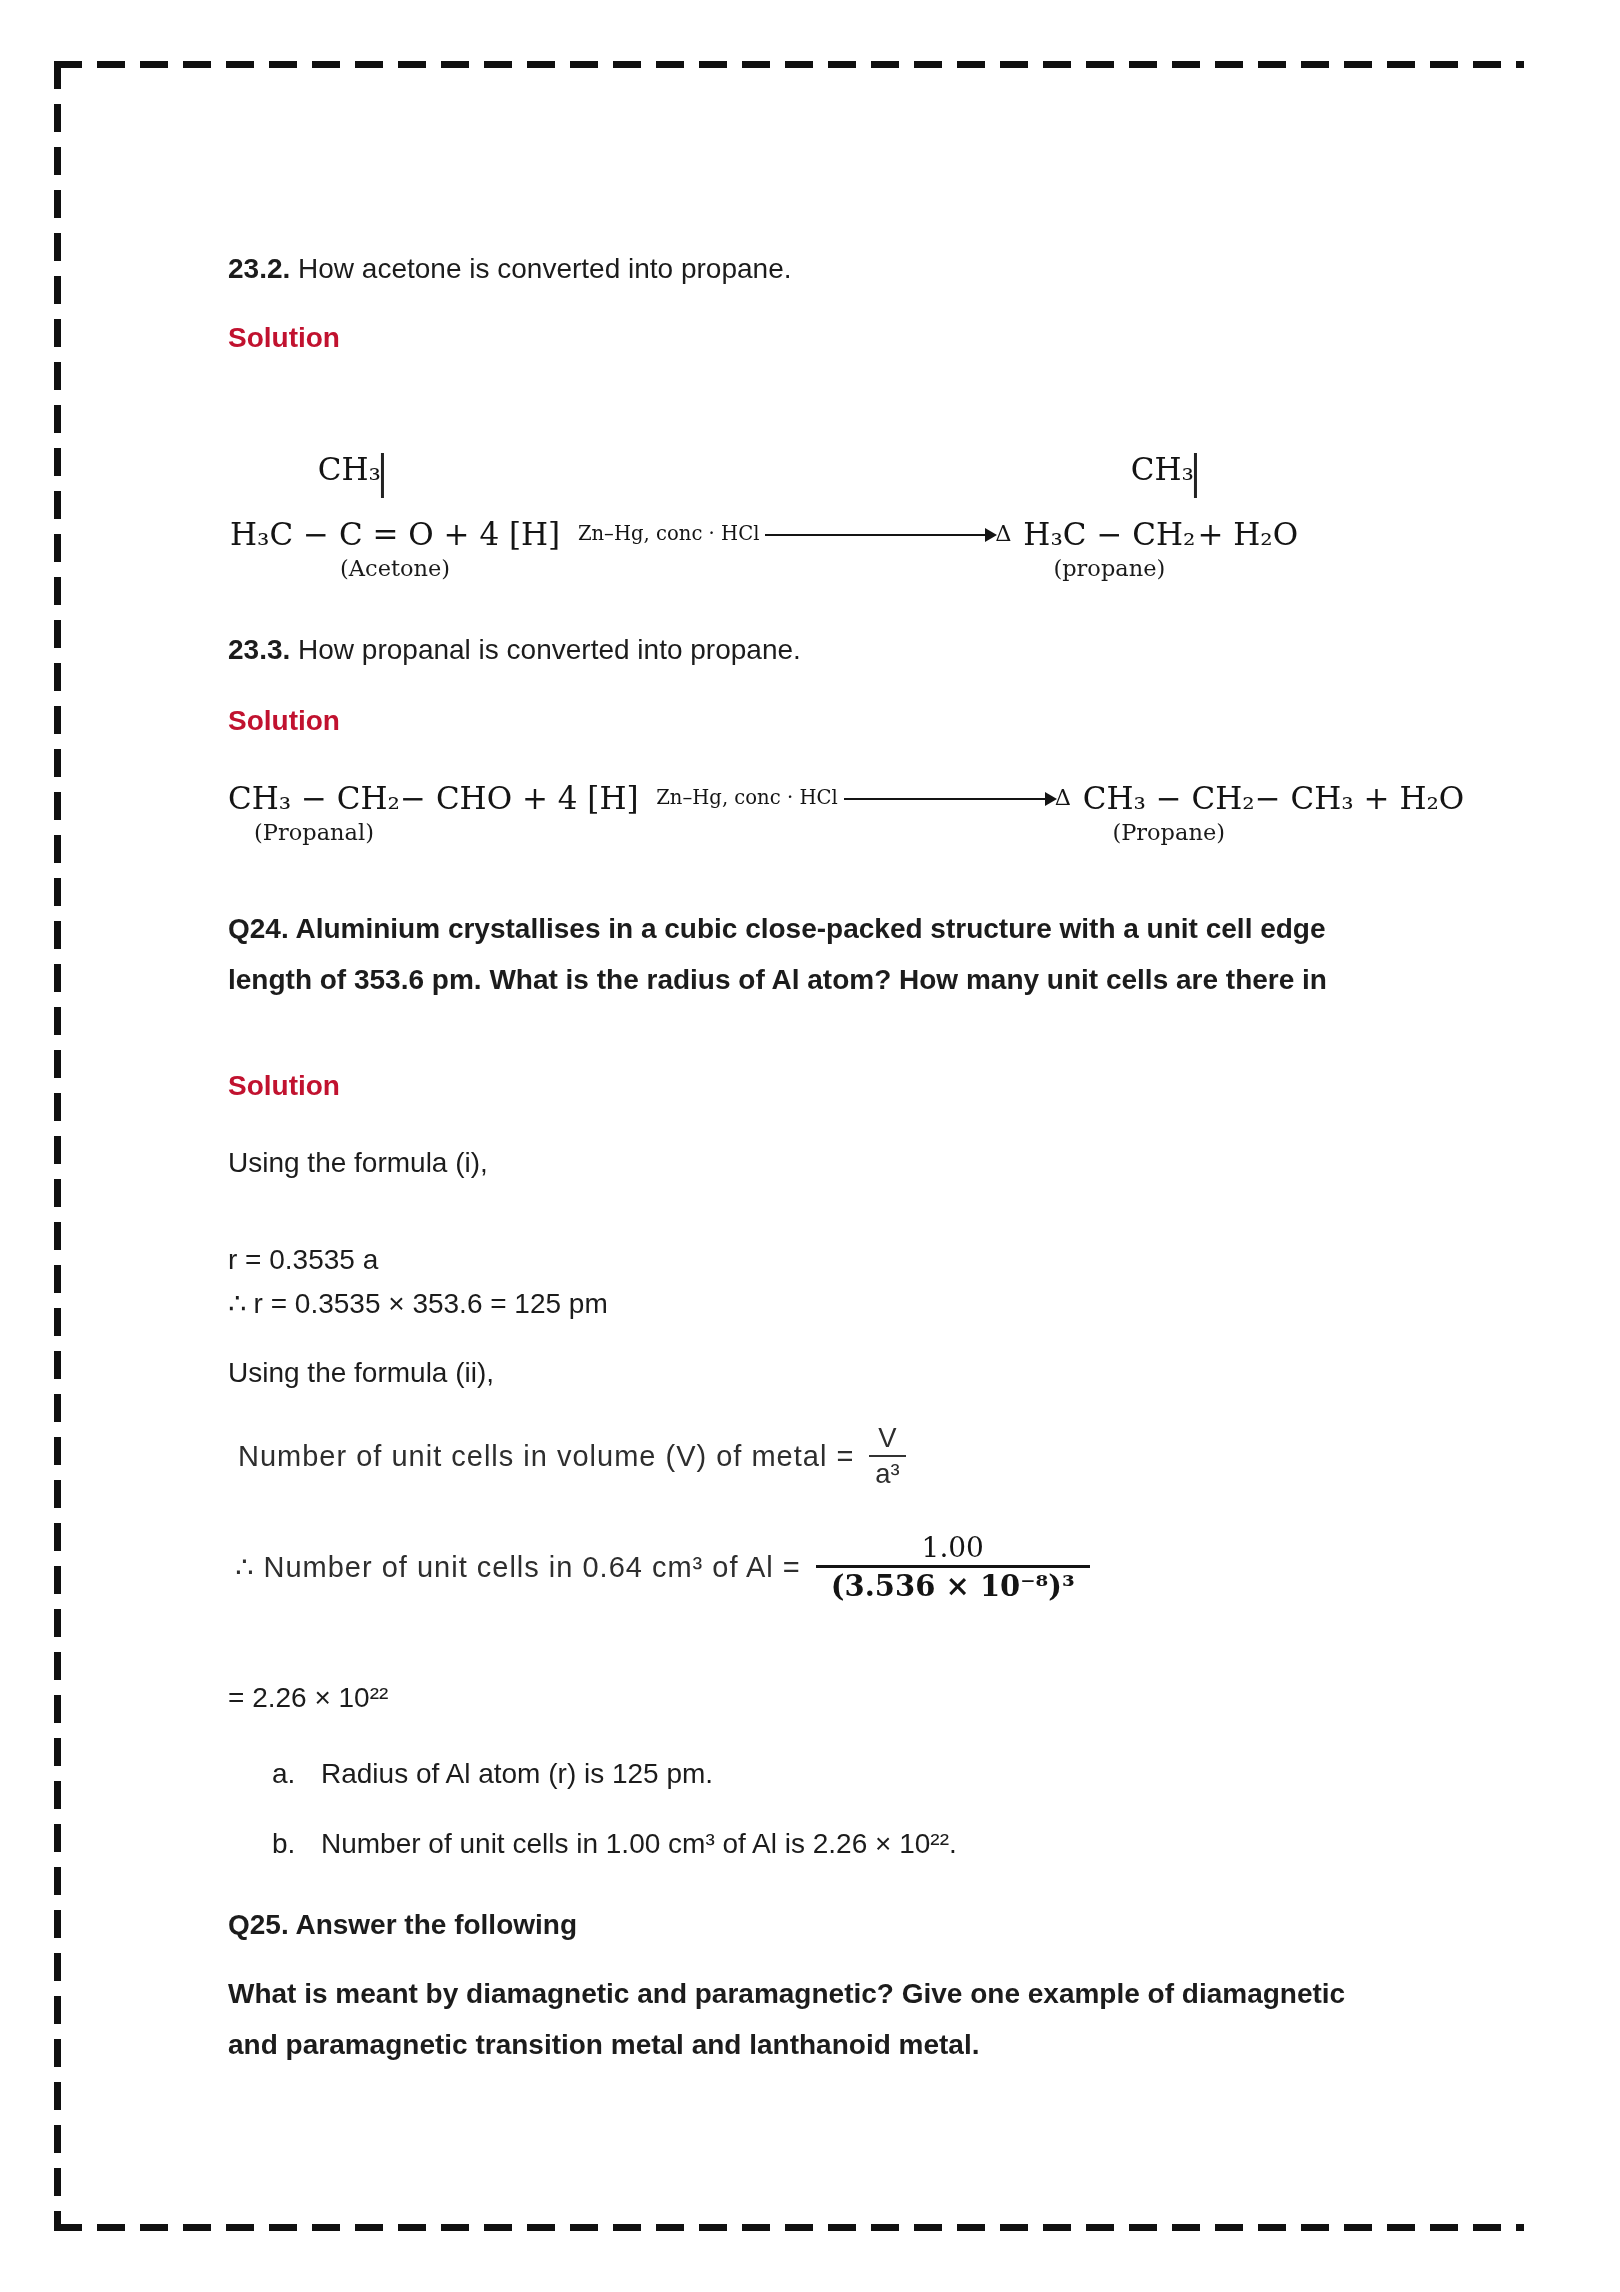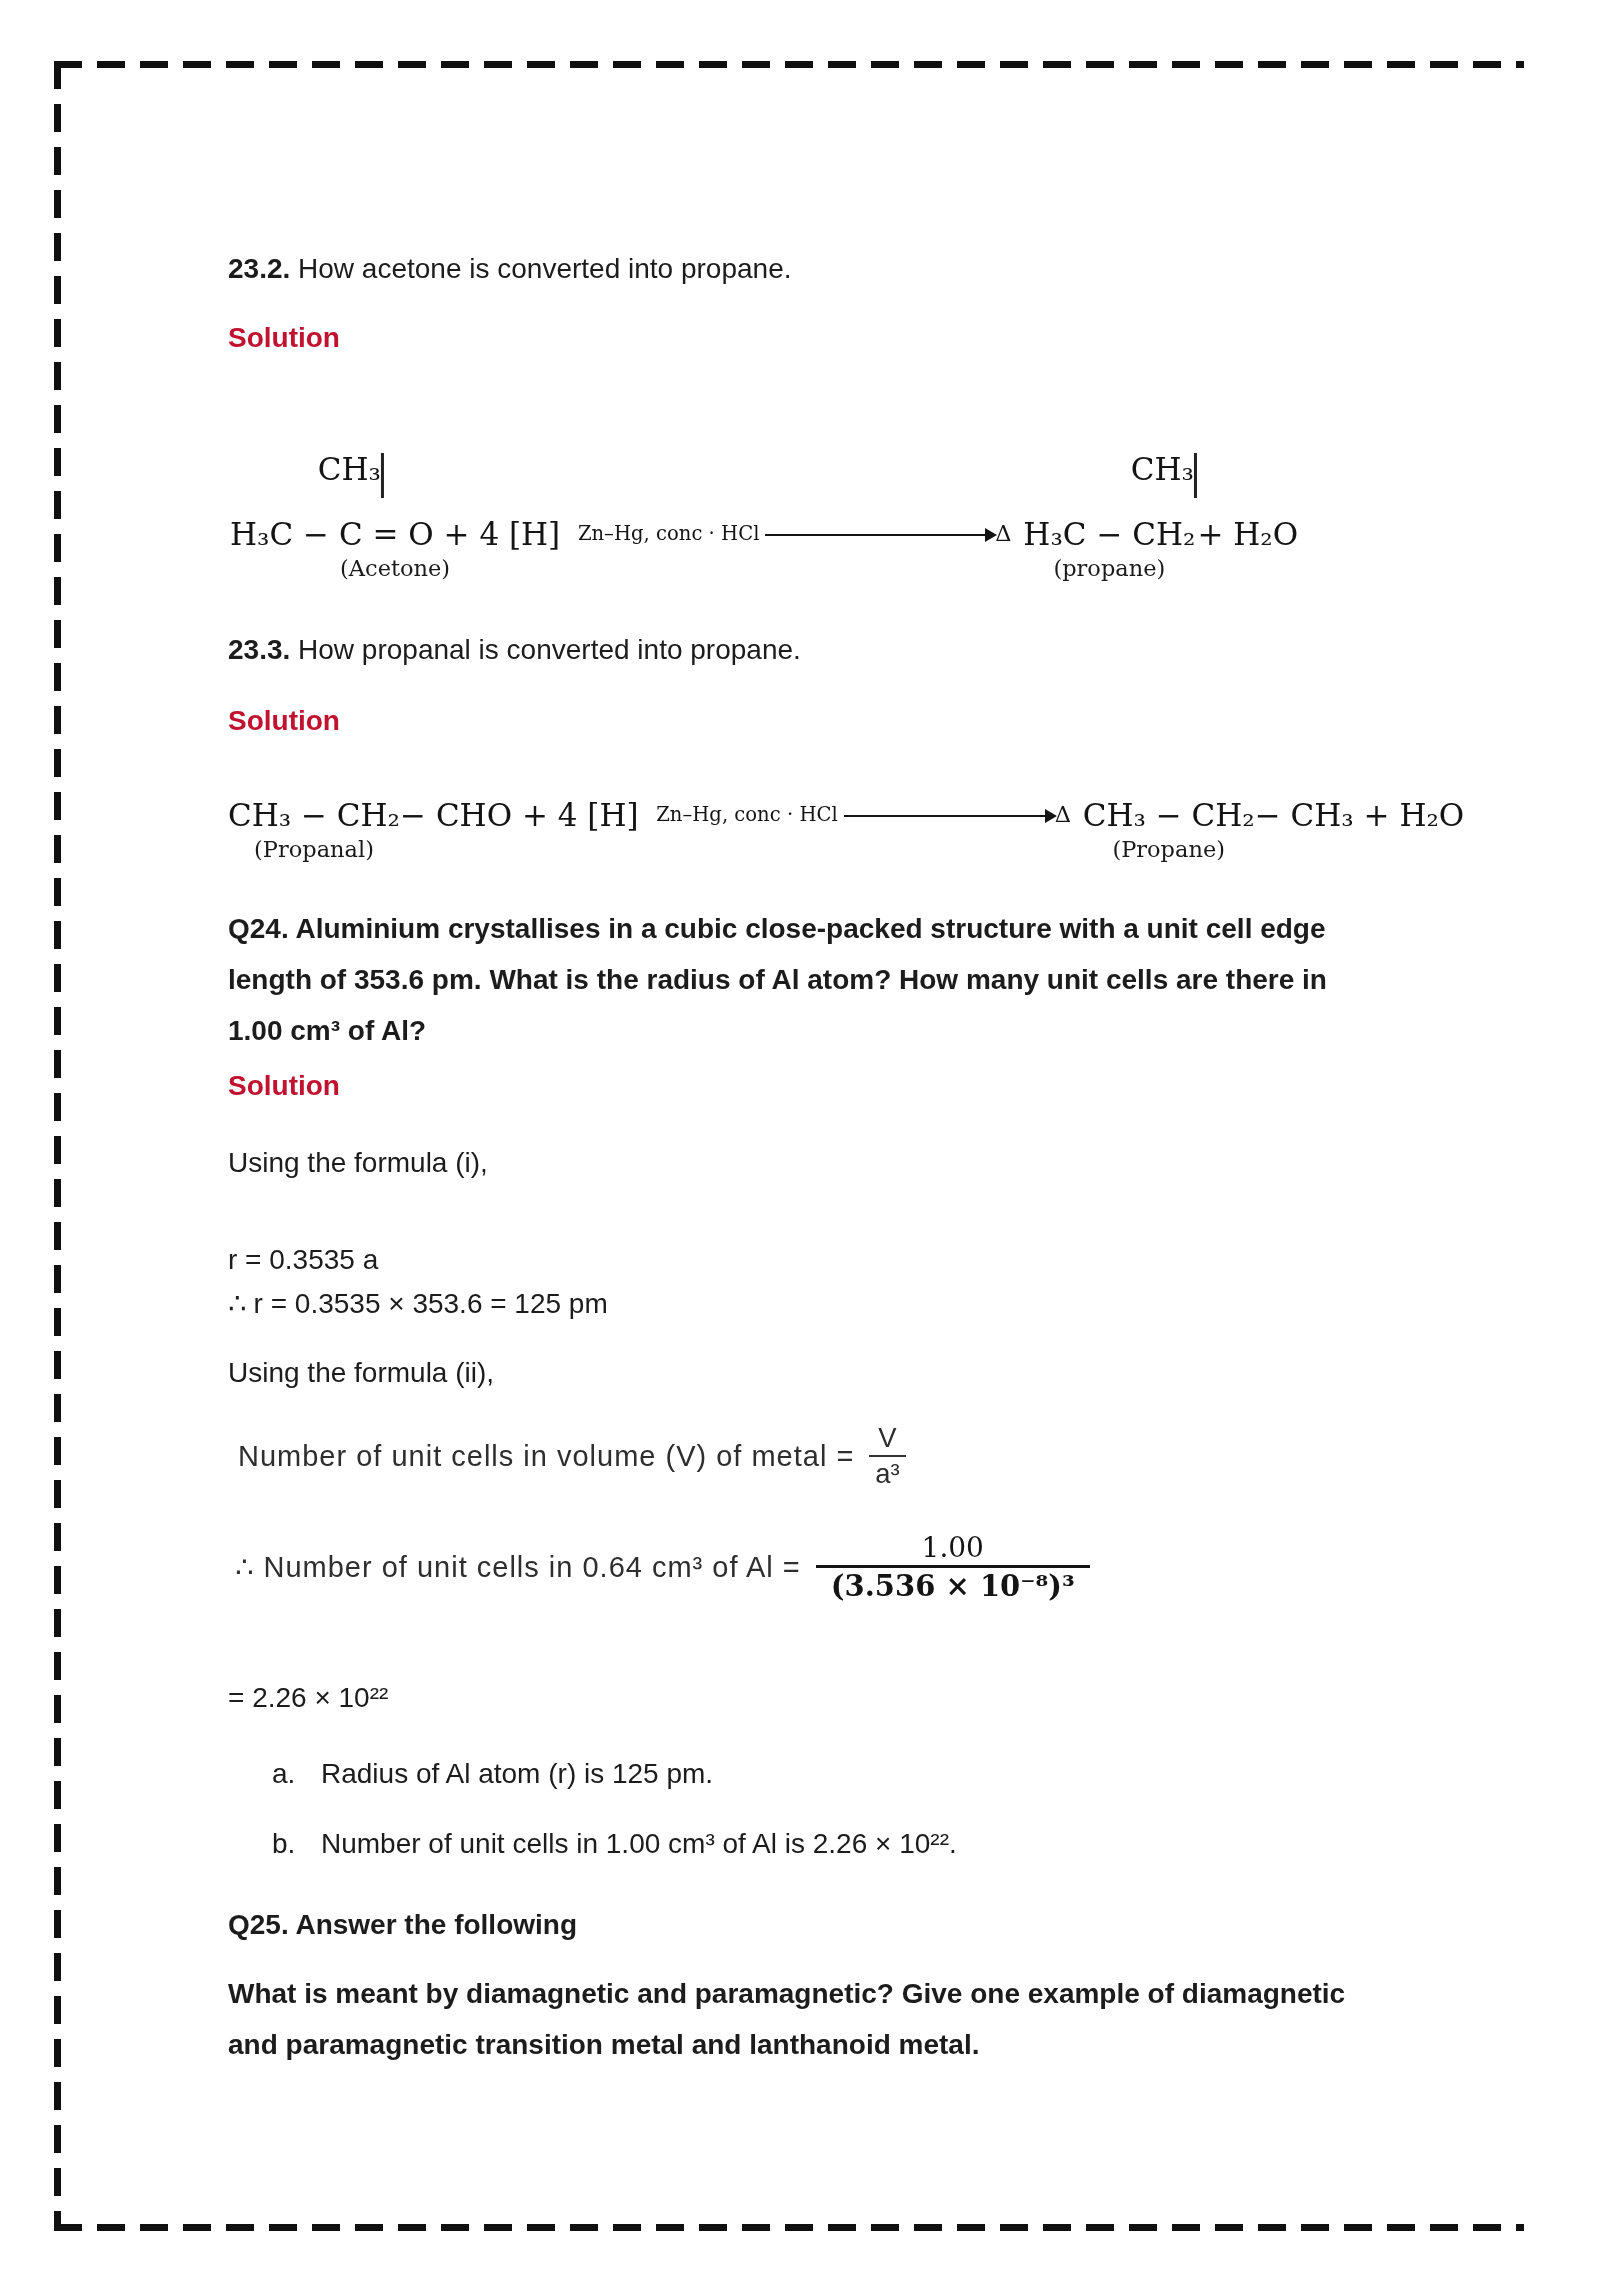--- a/index.html
+++ b/index.html
@@ -98,42 +98,41 @@
       <span class="under-label">(propane)</span>
     </span>
     <span style="margin-left:-9.8px;"> + H₂O</span>
   </div>
 
   <div class="abs h" style="left:228px; top:634px;">
     <span class="num">23.3.</span><span> How propanal is converted into propane.</span>
   </div>
   <div class="abs sol" style="left:228px; top:705px;">Solution</div>
 
-  <div class="abs eq eq-row eq2-row" style="left:228px; top:787px;">
+  <div class="abs eq eq-row eq2-row" style="left:228px; top:770px;">
     <span class="rel">
       <span>CH₃ − CH₂</span>
       <span class="under-label">(Propanal)</span>
     </span>
     <span style="margin-left:-11.8px;"> − CHO + 4 [H]</span>
     <span class="rxn-arrow">
       <span class="toplabel">Zn–Hg, conc · HCl</span>
       <span class="arrow-line w2"></span>
       <span class="delta">Δ</span>
     </span>
     <span class="rel">
       <span>CH₃ − CH₂</span>
       <span class="under-label">(Propane)</span>
     </span>
     <span style="margin-left:-11.8px;"> − CH₃ + H₂O</span>
   </div>
 
   <div class="abs para" style="left:228px; top:903px;">
     <div>Q24. Aluminium crystallises in a cubic close-packed structure with a unit cell edge</div>
     <div>length of 353.6 pm. What is the radius of Al atom? How many unit cells are there in</div>
-    <div>1.00 cm³ of Al?</div>
   </div>
   <div class="abs sol" style="left:228px; top:1070px;">Solution</div>
 
   <div class="abs body-line" style="left:228px; top:1147px;">Using the formula (i),</div>
   <div class="abs body-line" style="left:228px; top:1216px;margin-top:28px;">r = 0.3535 a</div>
   <div class="abs body-line" style="left:228px; top:1287px;">∴ r = 0.3535 × 353.6 = 125 pm</div>
   <div class="abs body-line" style="left:228px; top:1357px;">Using the formula (ii),</div>
 
   <div class="abs formula-row" style="left:238px; top:1413px; height:86px;">
     <span>Number of unit cells in volume (V) of metal =</span>

